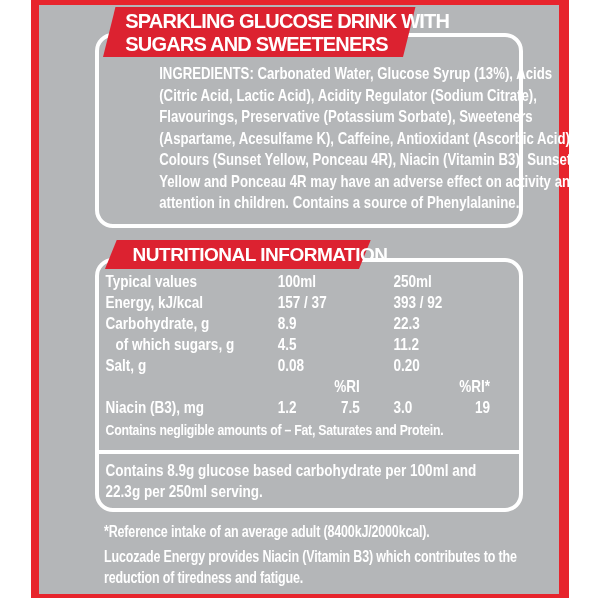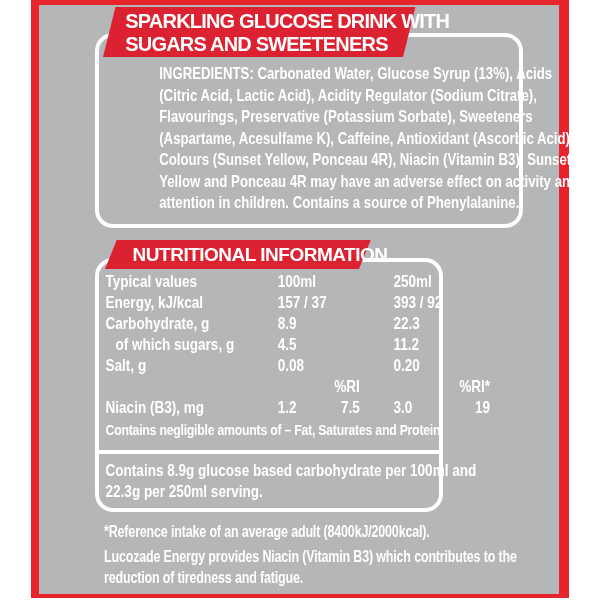--- a/index.html
+++ b/index.html
@@ -16,21 +16,21 @@
   .banner{position:absolute;background:#dc2230;z-index:3;}
   .banner1{left:103px;top:7px;width:300px;height:50px;transform:skewX(-14deg);transform-origin:0 100%;}
   .b1-inner{transform:skewX(14deg);transform-origin:0 100%;padding:3px 0 0 22px;
     font-size:20px;line-height:23px;letter-spacing:-0.8px;white-space:nowrap;}
   .banner2{left:105px;top:240px;width:254px;height:29px;transform:skewX(-22deg);transform-origin:0 100%;}
   .b2-inner{transform:skewX(22deg);transform-origin:0 100%;padding:4px 0 0 26px;
     font-size:19px;line-height:21px;letter-spacing:-0.5px;white-space:nowrap;}
   
   .roundbox{position:absolute;box-sizing:border-box;border:4px solid #ffffff;border-radius:18px;z-index:2;}
   .ingredients-box{left:95px;top:33px;width:428px;height:195px;}
-  .nutrition-box{left:95px;top:258px;width:348px;height:254px;}
+  .nutrition-box{left:95px;top:258px;width:428px;height:254px;}
   .ing-text{
     position:absolute;left:0;top:26px;width:530px;padding-left:8px;margin:0;
     transform:scaleX(0.80);font-size:16.5px;line-height:21.5px;letter-spacing:0;
   }
   
   .ntable{position:absolute;left:0;top:10px;width:522px;transform:scaleX(0.82);transform-origin:0 0;
     font-size:16.5px;}
   .trow{position:relative;height:21px;}
   .c{position:absolute;top:0;white-space:nowrap;}
   .c-lbl{left:8px;}

